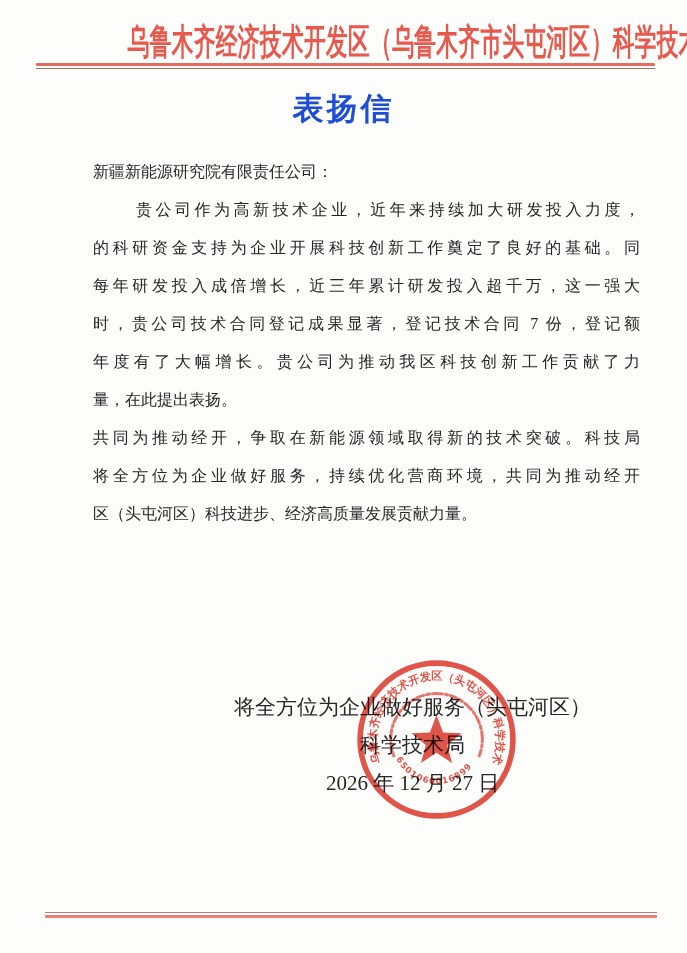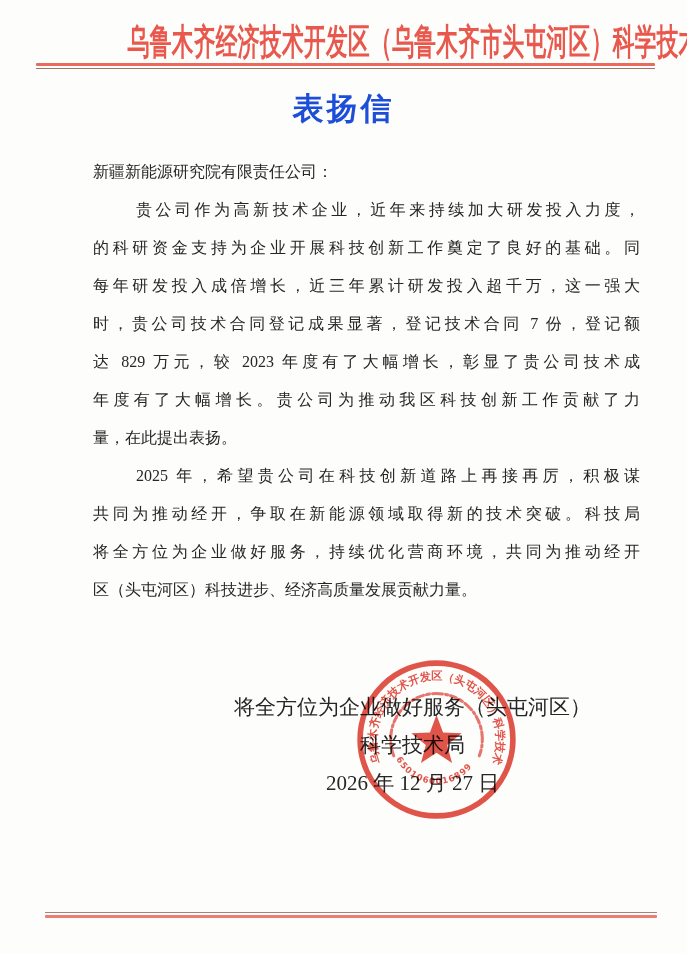--- a/index.html
+++ b/index.html
@@ -90,25 +90,23 @@
 
   <div class="doc-title">表扬信</div>
 
   <div class="body-text">
     <div class="salutation">新疆新能源研究院有限责任公司：</div>
 
     <div class="line first">贵公司作为高新技术企业，近年来持续加大研发投入力度，</div>
     <div class="line">的科研资金支持为企业开展科技创新工作奠定了良好的基础。同</div>
     <div class="line">每年研发投入成倍增长，近三年累计研发投入超千万，这一强大</div>
     <div class="line">时，贵公司技术合同登记成果显著，登记技术合同 7 份，登记额</div>
-    <div class="line">达 829 万元，较 2023 年度有了大幅增长，彰显了贵公司技术成</div>
     <div class="line">年度有了大幅增长。贵公司为推动我区科技创新工作贡献了力</div>
     <div class="line last">量，在此提出表扬。</div>
 
-    <div class="line first">2025 年，希望贵公司在科技创新道路上再接再厉，积极谋</div>
     <div class="line">共同为推动经开，争取在新能源领域取得新的技术突破。科技局</div>
     <div class="line">将全方位为企业做好服务，持续优化营商环境，共同为推动经开</div>
     <div class="line last">区（头屯河区）科技进步、经济高质量发展贡献力量。</div>
   </div>
 
   <div class="signature">
     <div>将全方位为企业做好服务（头屯河区）</div>
     <div>科学技术局</div>
     <div>2026 年 12 月 27 日</div>
   </div>

